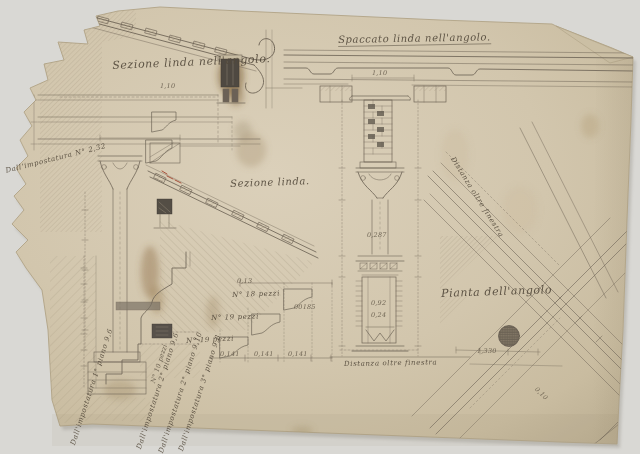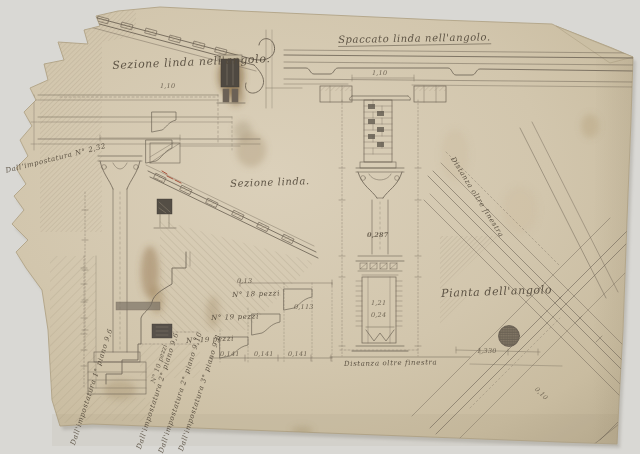--- a/index.html
+++ b/index.html
@@ -293,26 +293,26 @@
   <div class="lbl t7" style="left:136px;top:448px;transform:rotate(-72deg);">Dall'impostatura 2° piano 9,6</div>
   <div class="lbl t7" style="left:158px;top:452px;transform:rotate(-72deg);">Dall'impostatura 2° piano 9,10</div>
   <div class="lbl t7" style="left:178px;top:450px;transform:rotate(-72deg);">Dall'impostatura 3° piano 9,8</div>
 
   <div class="lbl t7" style="left:232px;top:292px;transform:rotate(-2deg);">N° 18 pezzi</div>
   <div class="lbl t7" style="left:211px;top:315px;transform:rotate(-2deg);">N° 19 pezzi</div>
   <div class="lbl t7" style="left:186px;top:338px;transform:rotate(-3deg);">N° 19 pezzi</div>
   <div class="lbl t6" style="left:150px;top:382px;transform:rotate(-72deg);">N° 10 pezzi</div>
 
   <div class="lbl t6" style="left:372px;top:70px;">1,10</div>
-  <div class="lbl t6" style="left:367px;top:232px;font-weight:bold;">0,287</div>
-  <div class="lbl t6" style="left:371px;top:300px;">1,21</div>
+  <div class="lbl t6" style="left:367px;top:232px;">0,287</div>
+  <div class="lbl t6" style="left:371px;top:300px;">0,92</div>
   <div class="lbl t6" style="left:371px;top:312px;">0,24</div>
   <div class="lbl t6" style="left:220px;top:351px;">0,141</div>
   <div class="lbl t6" style="left:254px;top:351px;">0,141</div>
   <div class="lbl t6" style="left:288px;top:351px;">0,141</div>
   <div class="lbl t6" style="left:237px;top:278px;">0,13</div>
-  <div class="lbl t6" style="left:294px;top:304px;">0,113</div>
+  <div class="lbl t6" style="left:294px;top:304px;">00185</div>
   <div class="lbl t6" style="left:160px;top:83px;">1,10</div>
   <div class="lbl t6" style="left:477px;top:348px;">1,330</div>
   <div class="lbl t6" style="left:538px;top:386px;transform:rotate(45deg);">0,10</div>
 </div>
 
 </div>
 
 </body></html>

